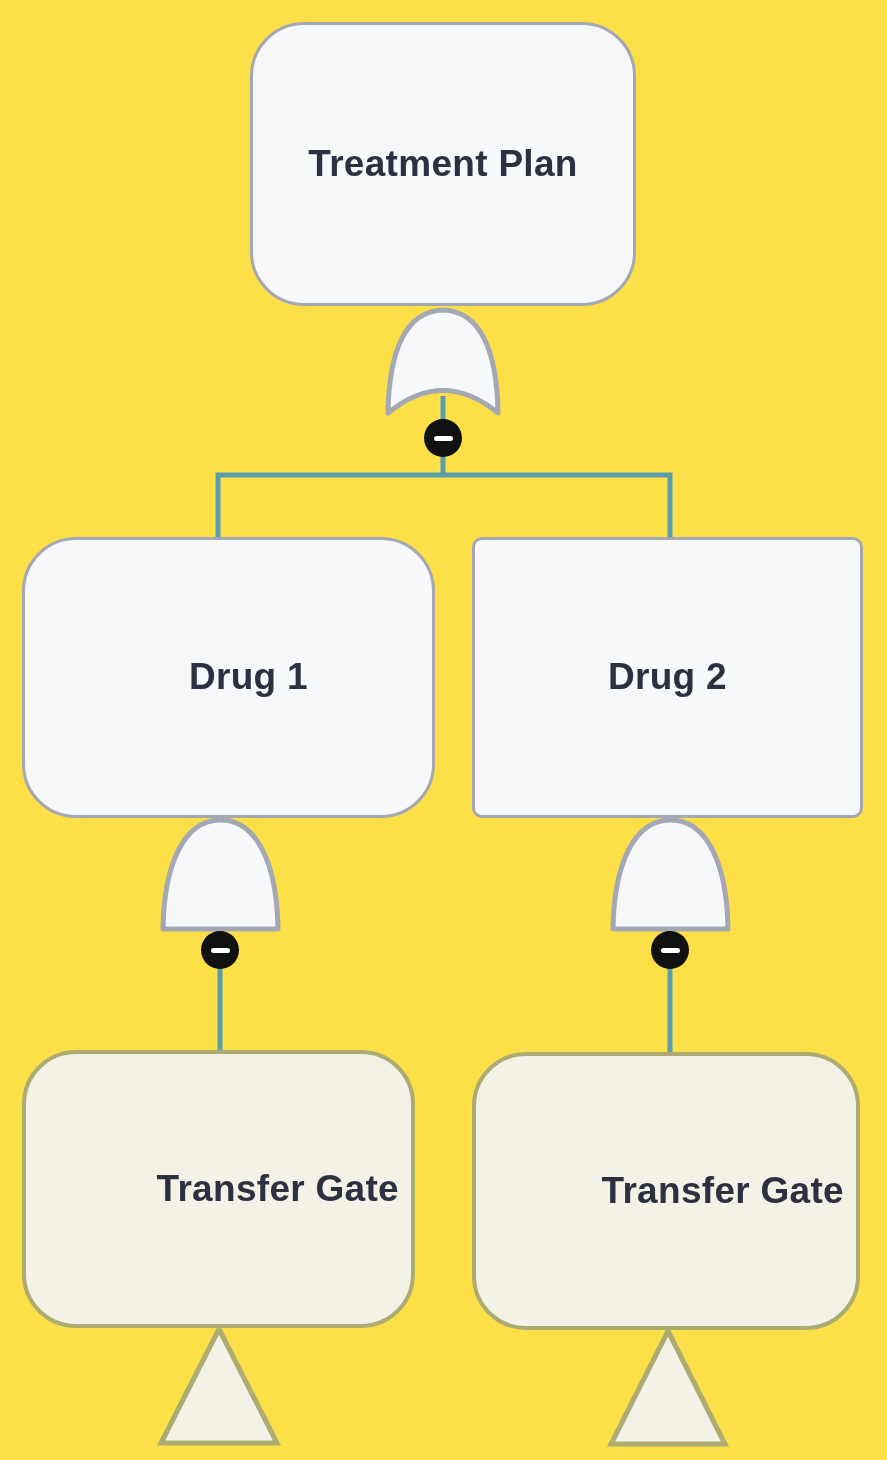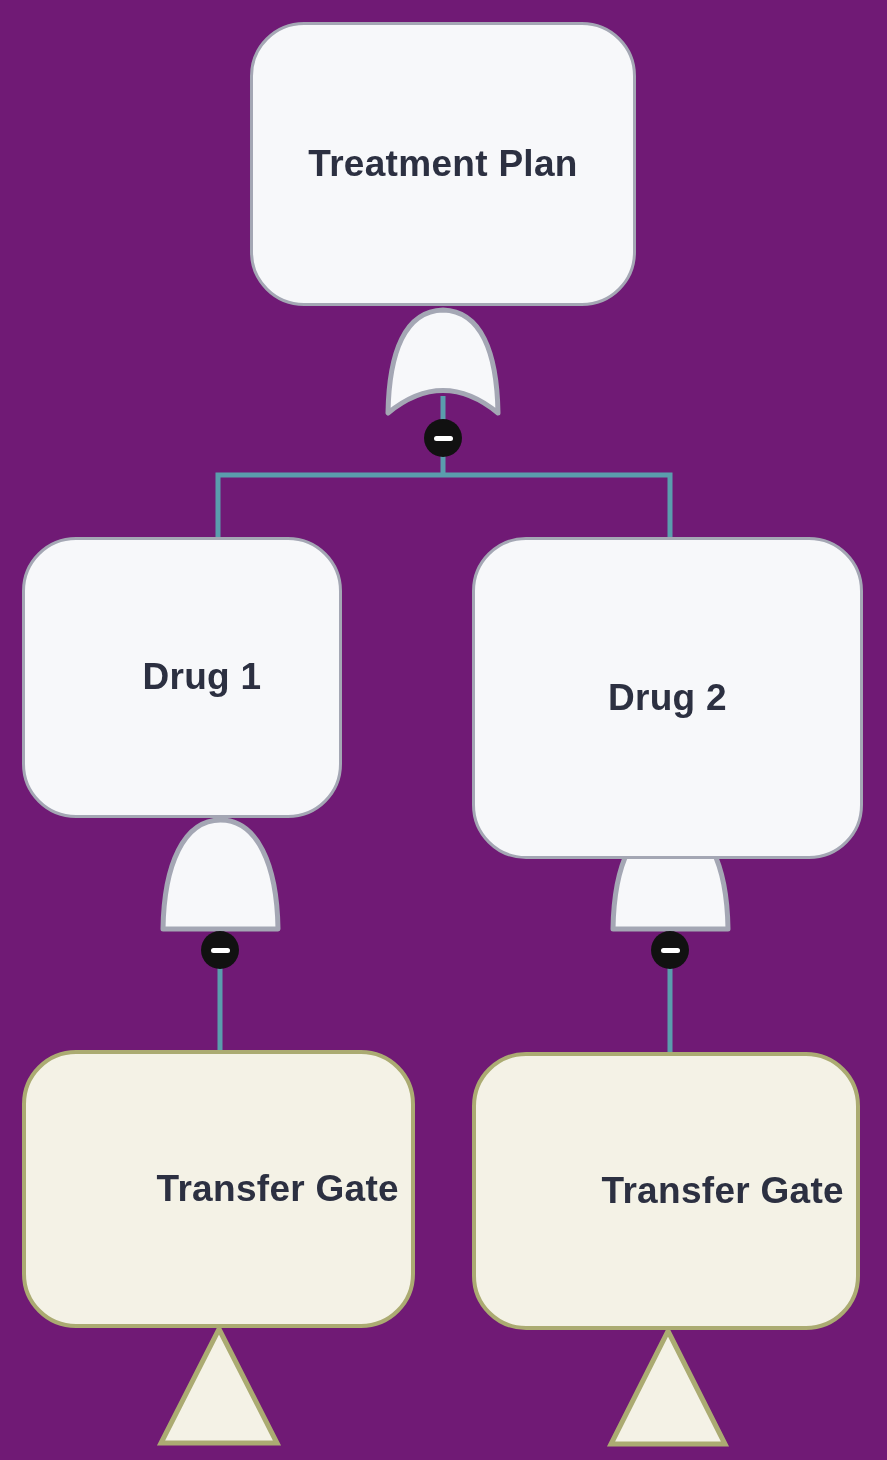--- a/index.html
+++ b/index.html
@@ -5,21 +5,21 @@
   html, body {
     margin: 0;
     padding: 0;
     background: #ffffff;
     font-family: "Liberation Sans", sans-serif;
   }
   .canvas {
     position: relative;
     width: 887px;
     height: 1460px;
-    background: #701a75;
+    background: #fde047;
     overflow: hidden;
   }
   .layer {
     position: absolute;
     left: 0;
     top: 0;
     width: 887px;
     height: 1460px;
   }
   .node {
@@ -89,25 +89,25 @@
   </svg>
 
   <div class="node node--event" style="left:250px; top:22px; width:386px; height:284px;">
     <span class="node-label">Treatment Plan</span>
   </div>
 
   <div class="collapse-btn" style="left:424px; top:419px;">
     <span class="dash"></span>
   </div>
 
-  <div class="node node--event" style="left:22px; top:537px; width:320px; height:281px;padding-left:40px;">
+  <div class="node node--event" style="left:22px; top:537px; width:413px; height:281px;padding-left:40px;">
     <span class="node-label">Drug 1</span>
   </div>
 
-  <div class="node node--event" style="left:472px; top:537px; width:391px; height:322px;">
+  <div class="node node--event" style="left:472px; top:537px; width:391px; height:281px;border-radius:10px;">
     <span class="node-label">Drug 2</span>
   </div>
 
   <div class="collapse-btn" style="left:201px; top:931px;">
     <span class="dash"></span>
   </div>
 
   <div class="collapse-btn" style="left:651px; top:931px;">
     <span class="dash"></span>
   </div>

